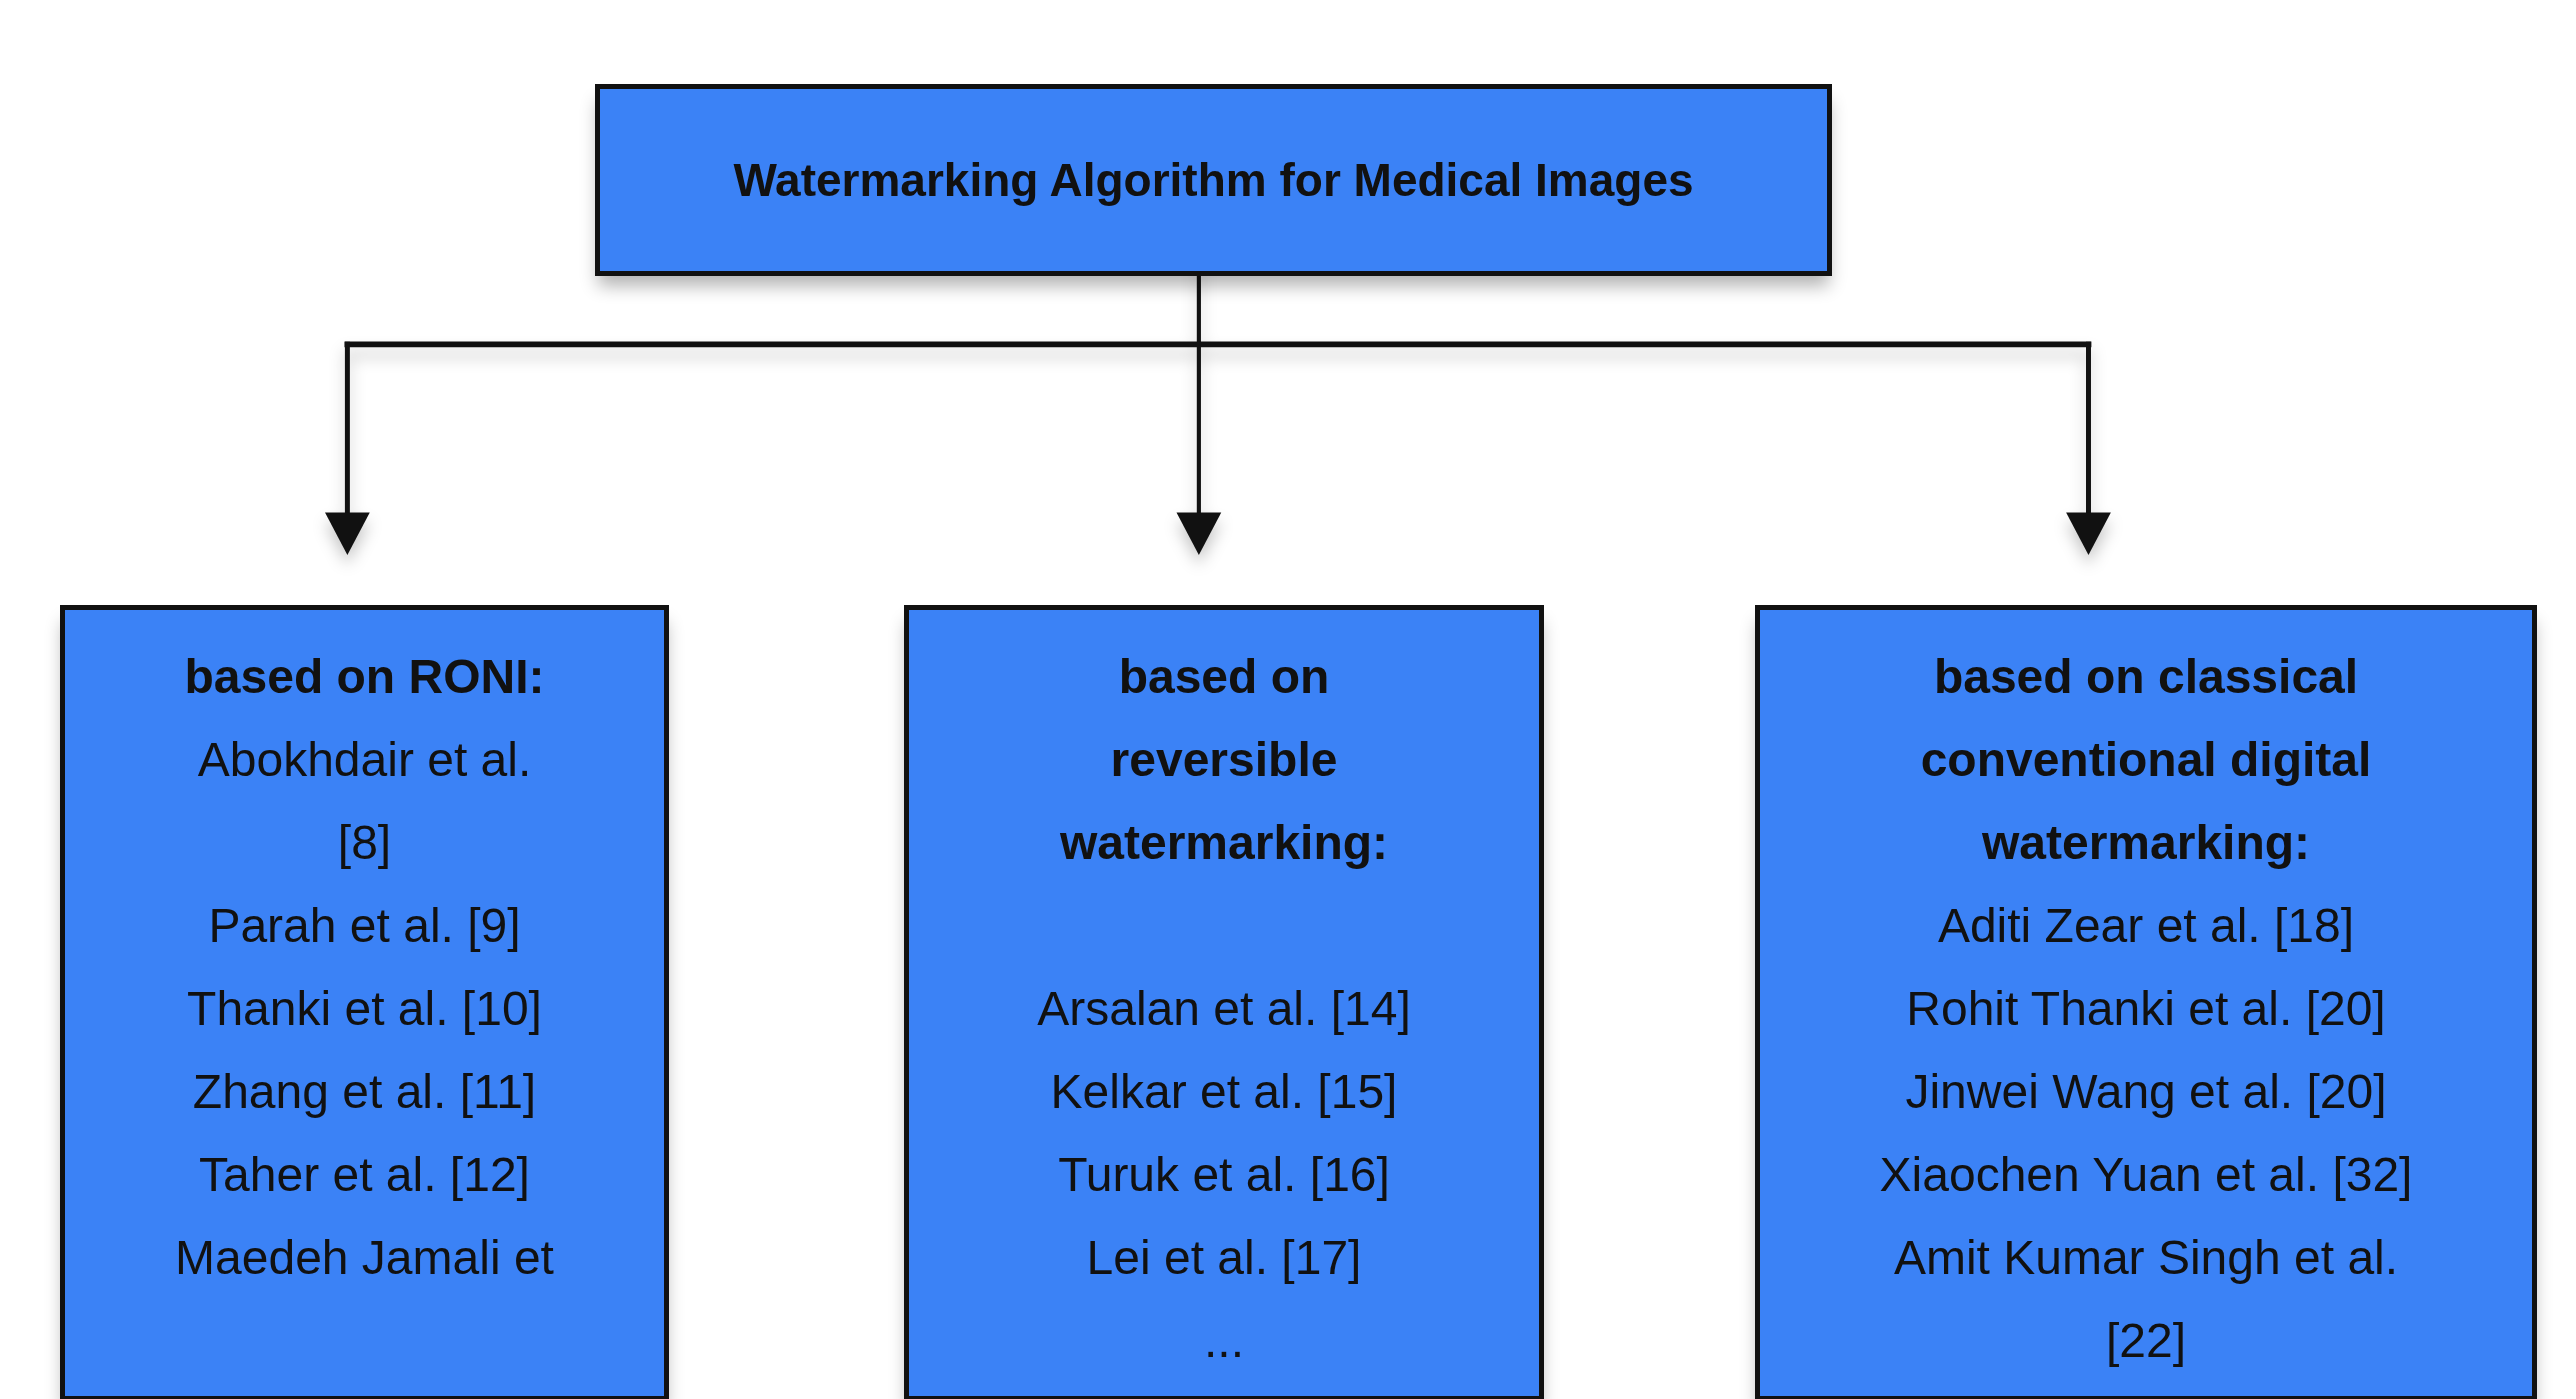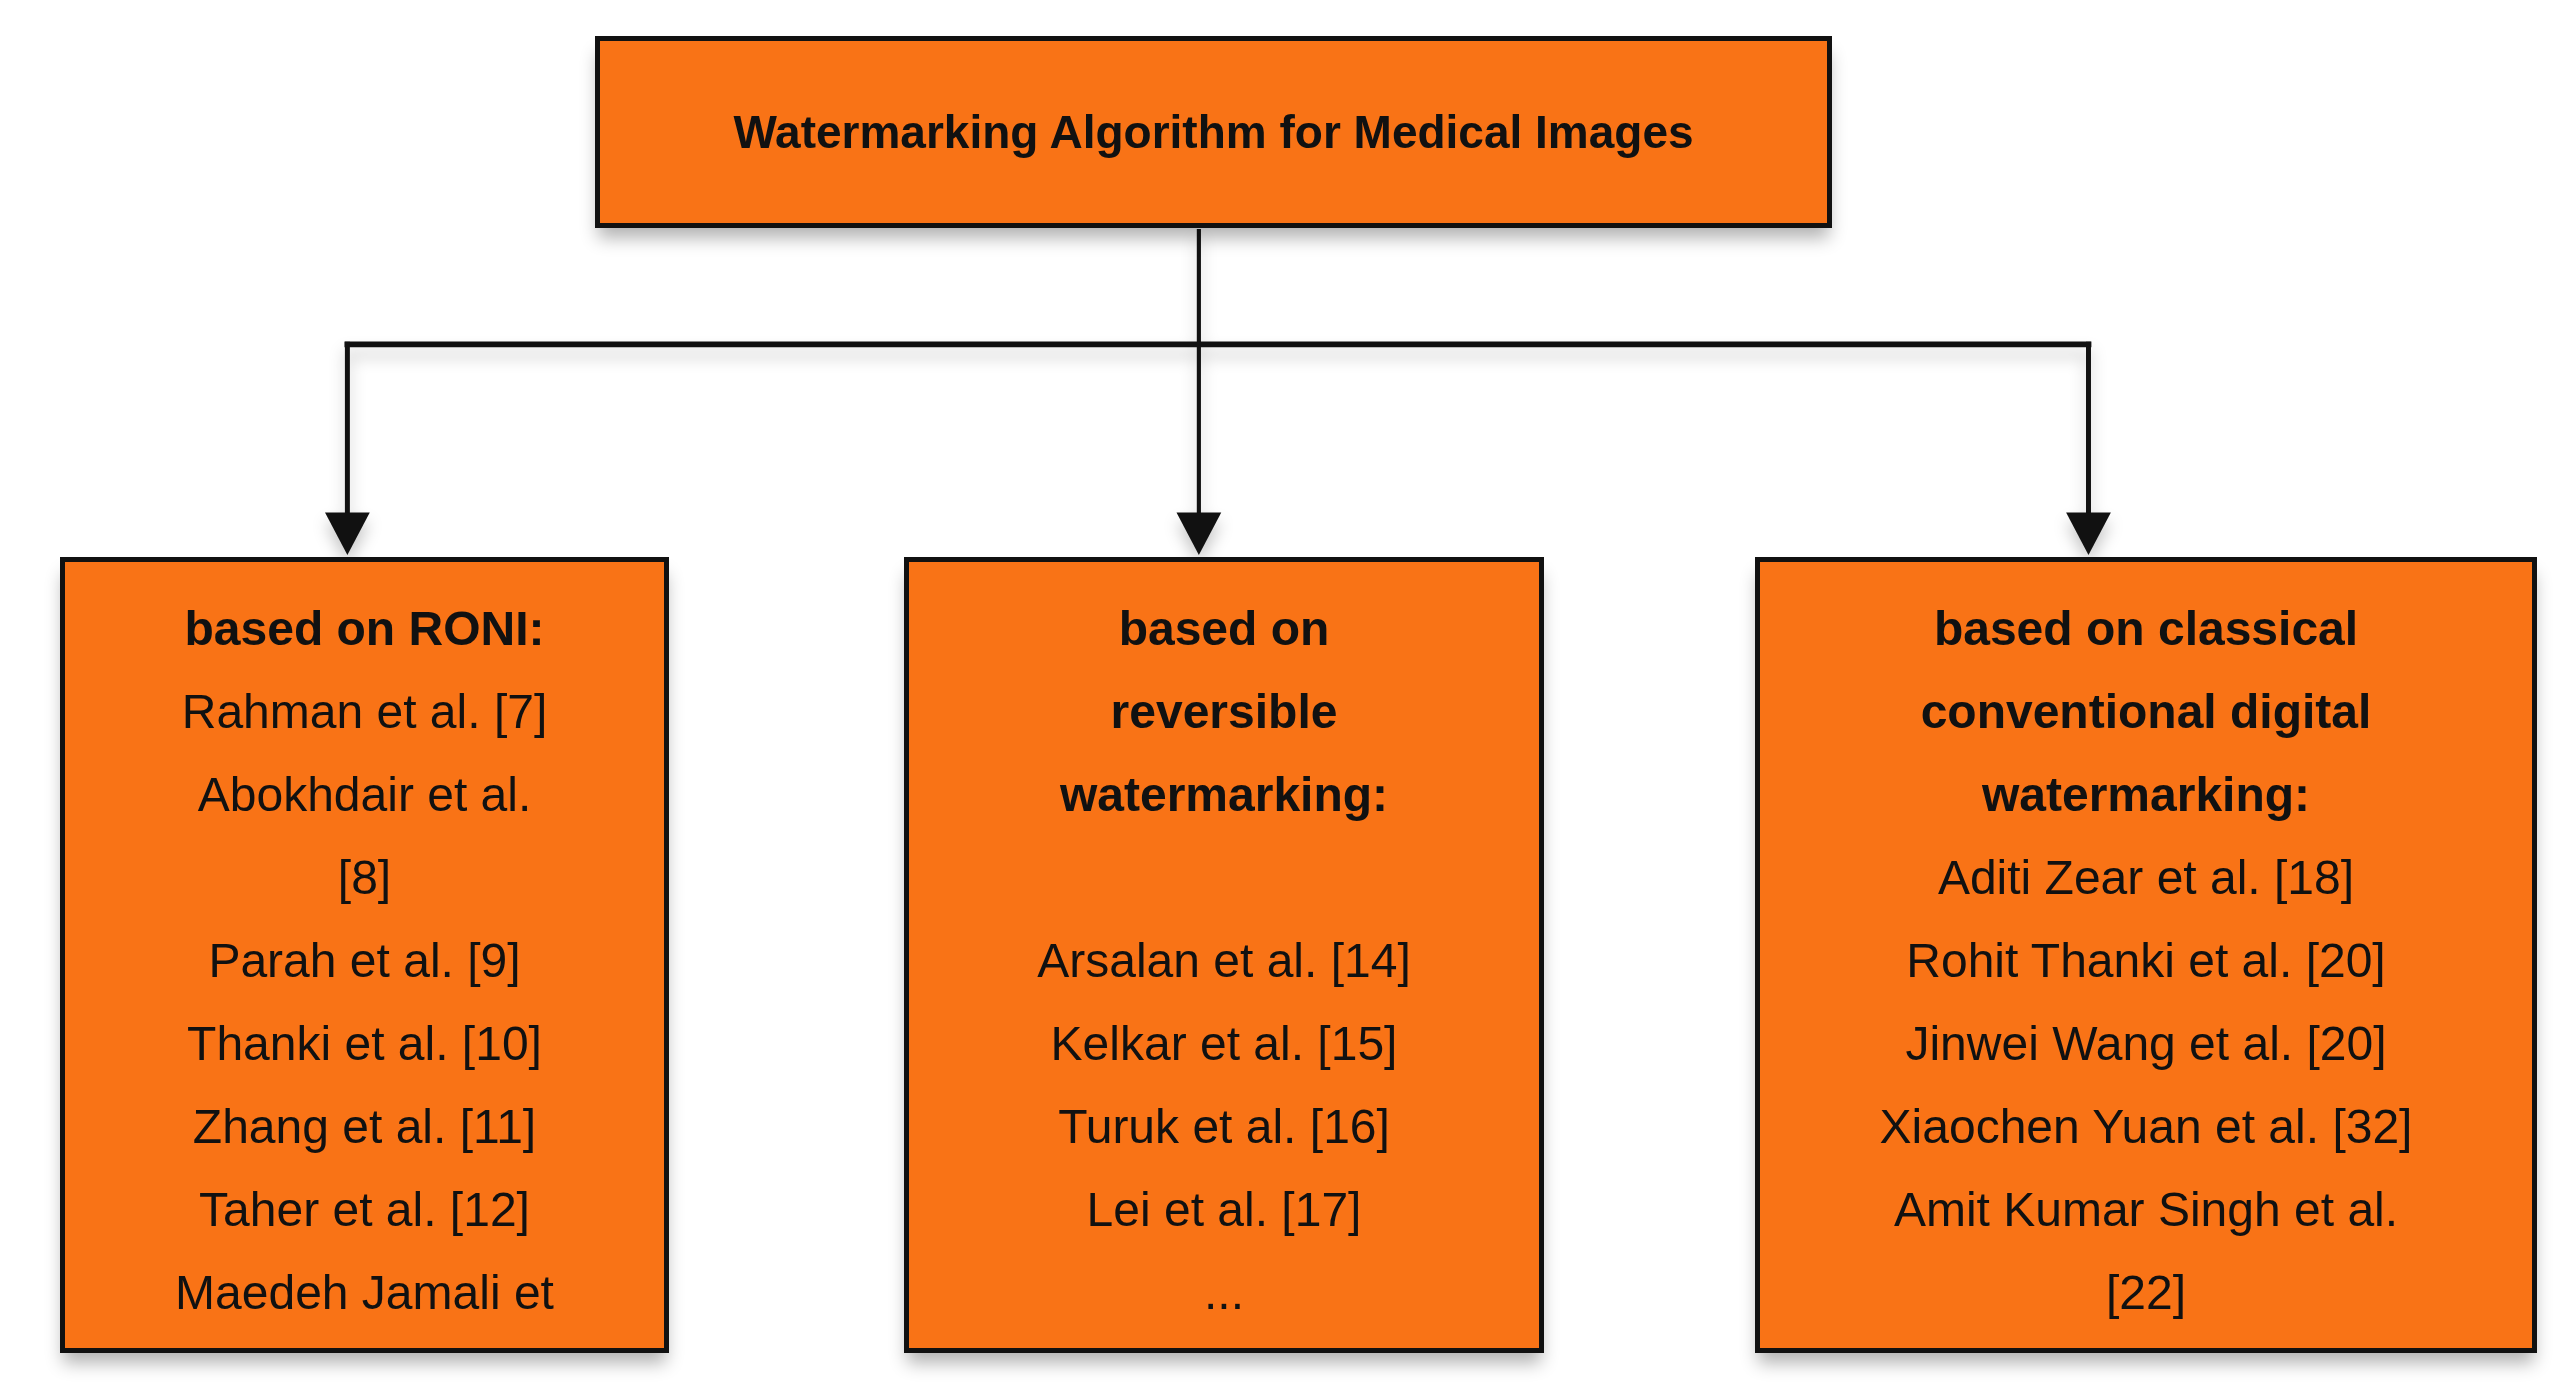--- a/index.html
+++ b/index.html
@@ -18,25 +18,26 @@
   }
   .connectors {
     position: absolute;
     left: 0; top: 0;
     width: 2576px;
     height: 1400px;
     filter: drop-shadow(0 10px 7.5px rgba(0,0,0,0.22));
   }
   .node {
     position: absolute;
-    background: #f97316;
+    background: #3b82f6;
     border: 5.8px solid var(--ink, #111111);
     box-sizing: border-box;
     box-shadow: 0 13.3px 16.6px -3.3px rgba(0,0,0,0.30);
     text-align: center;
+    margin-top: 48px;
   }
   .root-node {
     left: 595px;
     top: 36px;
     width: 1237px;
     height: 192px;
     display: flex;
     align-items: center;
     justify-content: center;
   }
@@ -80,21 +81,20 @@
     <polygon points="1419,618 1473,618 1446,669" fill="#111111"></polygon>
     <polygon points="2492,618 2546,618 2519,669" fill="#111111"></polygon>
   </svg>
 
   <div class="node root-node">
     <span class="root-title">Watermarking Algorithm for Medical Images</span>
   </div>
 
   <div class="node leaf-node leaf-left">
       <div class="line bold">based on RONI:</div>
-      <div class="line">Rahman et al. [7]</div>
       <div class="line">Abokhdair et al.</div>
       <div class="line">[8]</div>
       <div class="line">Parah et al. [9]</div>
       <div class="line">Thanki et al. [10]</div>
       <div class="line">Zhang et al. [11]</div>
       <div class="line">Taher et al. [12]</div>
       <div class="line">Maedeh Jamali et</div>
     </div>
 
   <div class="node leaf-node leaf-middle">

